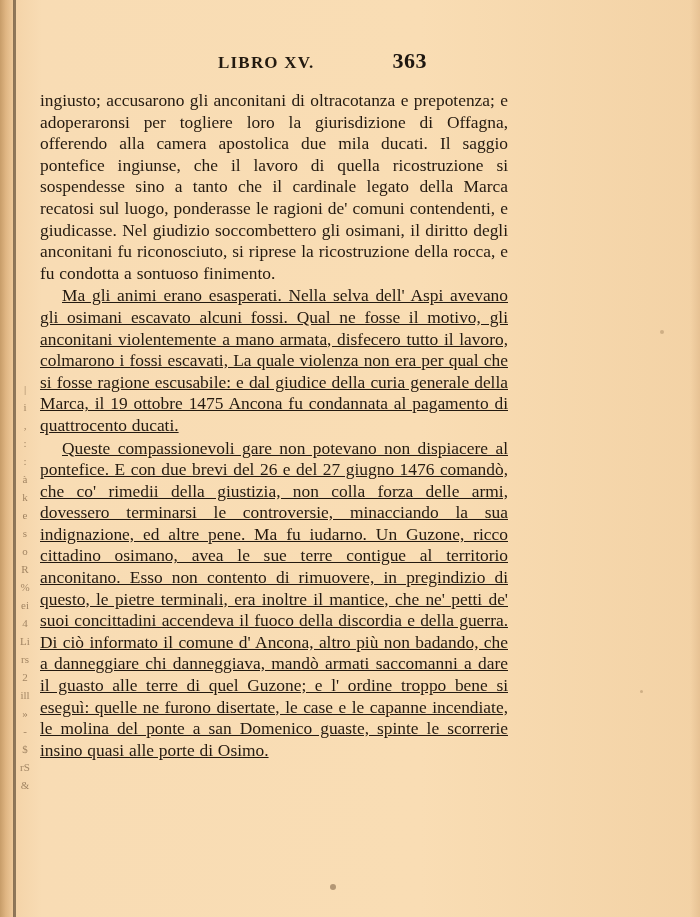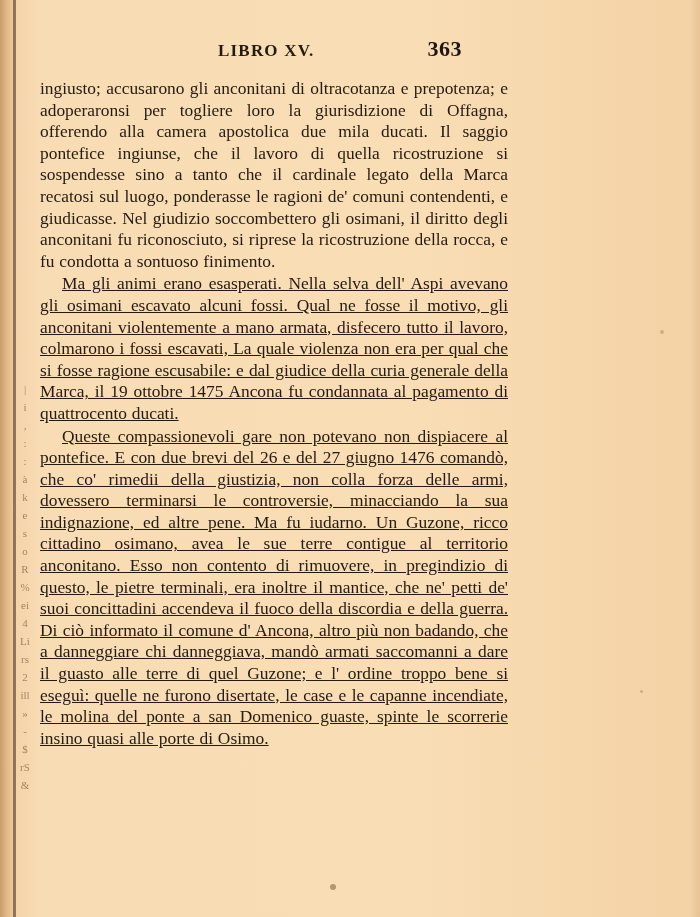--- a/index.html
+++ b/index.html
@@ -43,21 +43,21 @@
     right: 0;
     top: 0;
     width: 10px;
     height: 917px;
     background: linear-gradient(270deg, #e7c294 0%, rgba(247,217,174,0) 100%);
   }
 
   .content {
     position: absolute;
     left: 36px;
-    top: 36px;
+    top: 48px;
     width: 630px;
   }
 
   .header {
     display: flex;
     align-items: baseline;
     justify-content: flex-start;
     height: 30px;
     margin-bottom: 12px;
     padding-left: 0;
@@ -68,21 +68,21 @@
     font-size: 17px;
     letter-spacing: 1.2px;
     color: #231a10;
     margin-left: 182px;
   }
   .page-number {
     font-family: "Liberation Serif", serif;
     font-weight: bold;
     font-size: 22px;
     color: #1d1610;
-    margin-left: 113px;
+    margin-left: 78px;
     letter-spacing: .5px;
   }
 
   .body-text {
     margin-top: 4px;
     width: 476px;
     margin-left: 4px;
   }
   p.para {
     margin: 0 8px 0 0;

